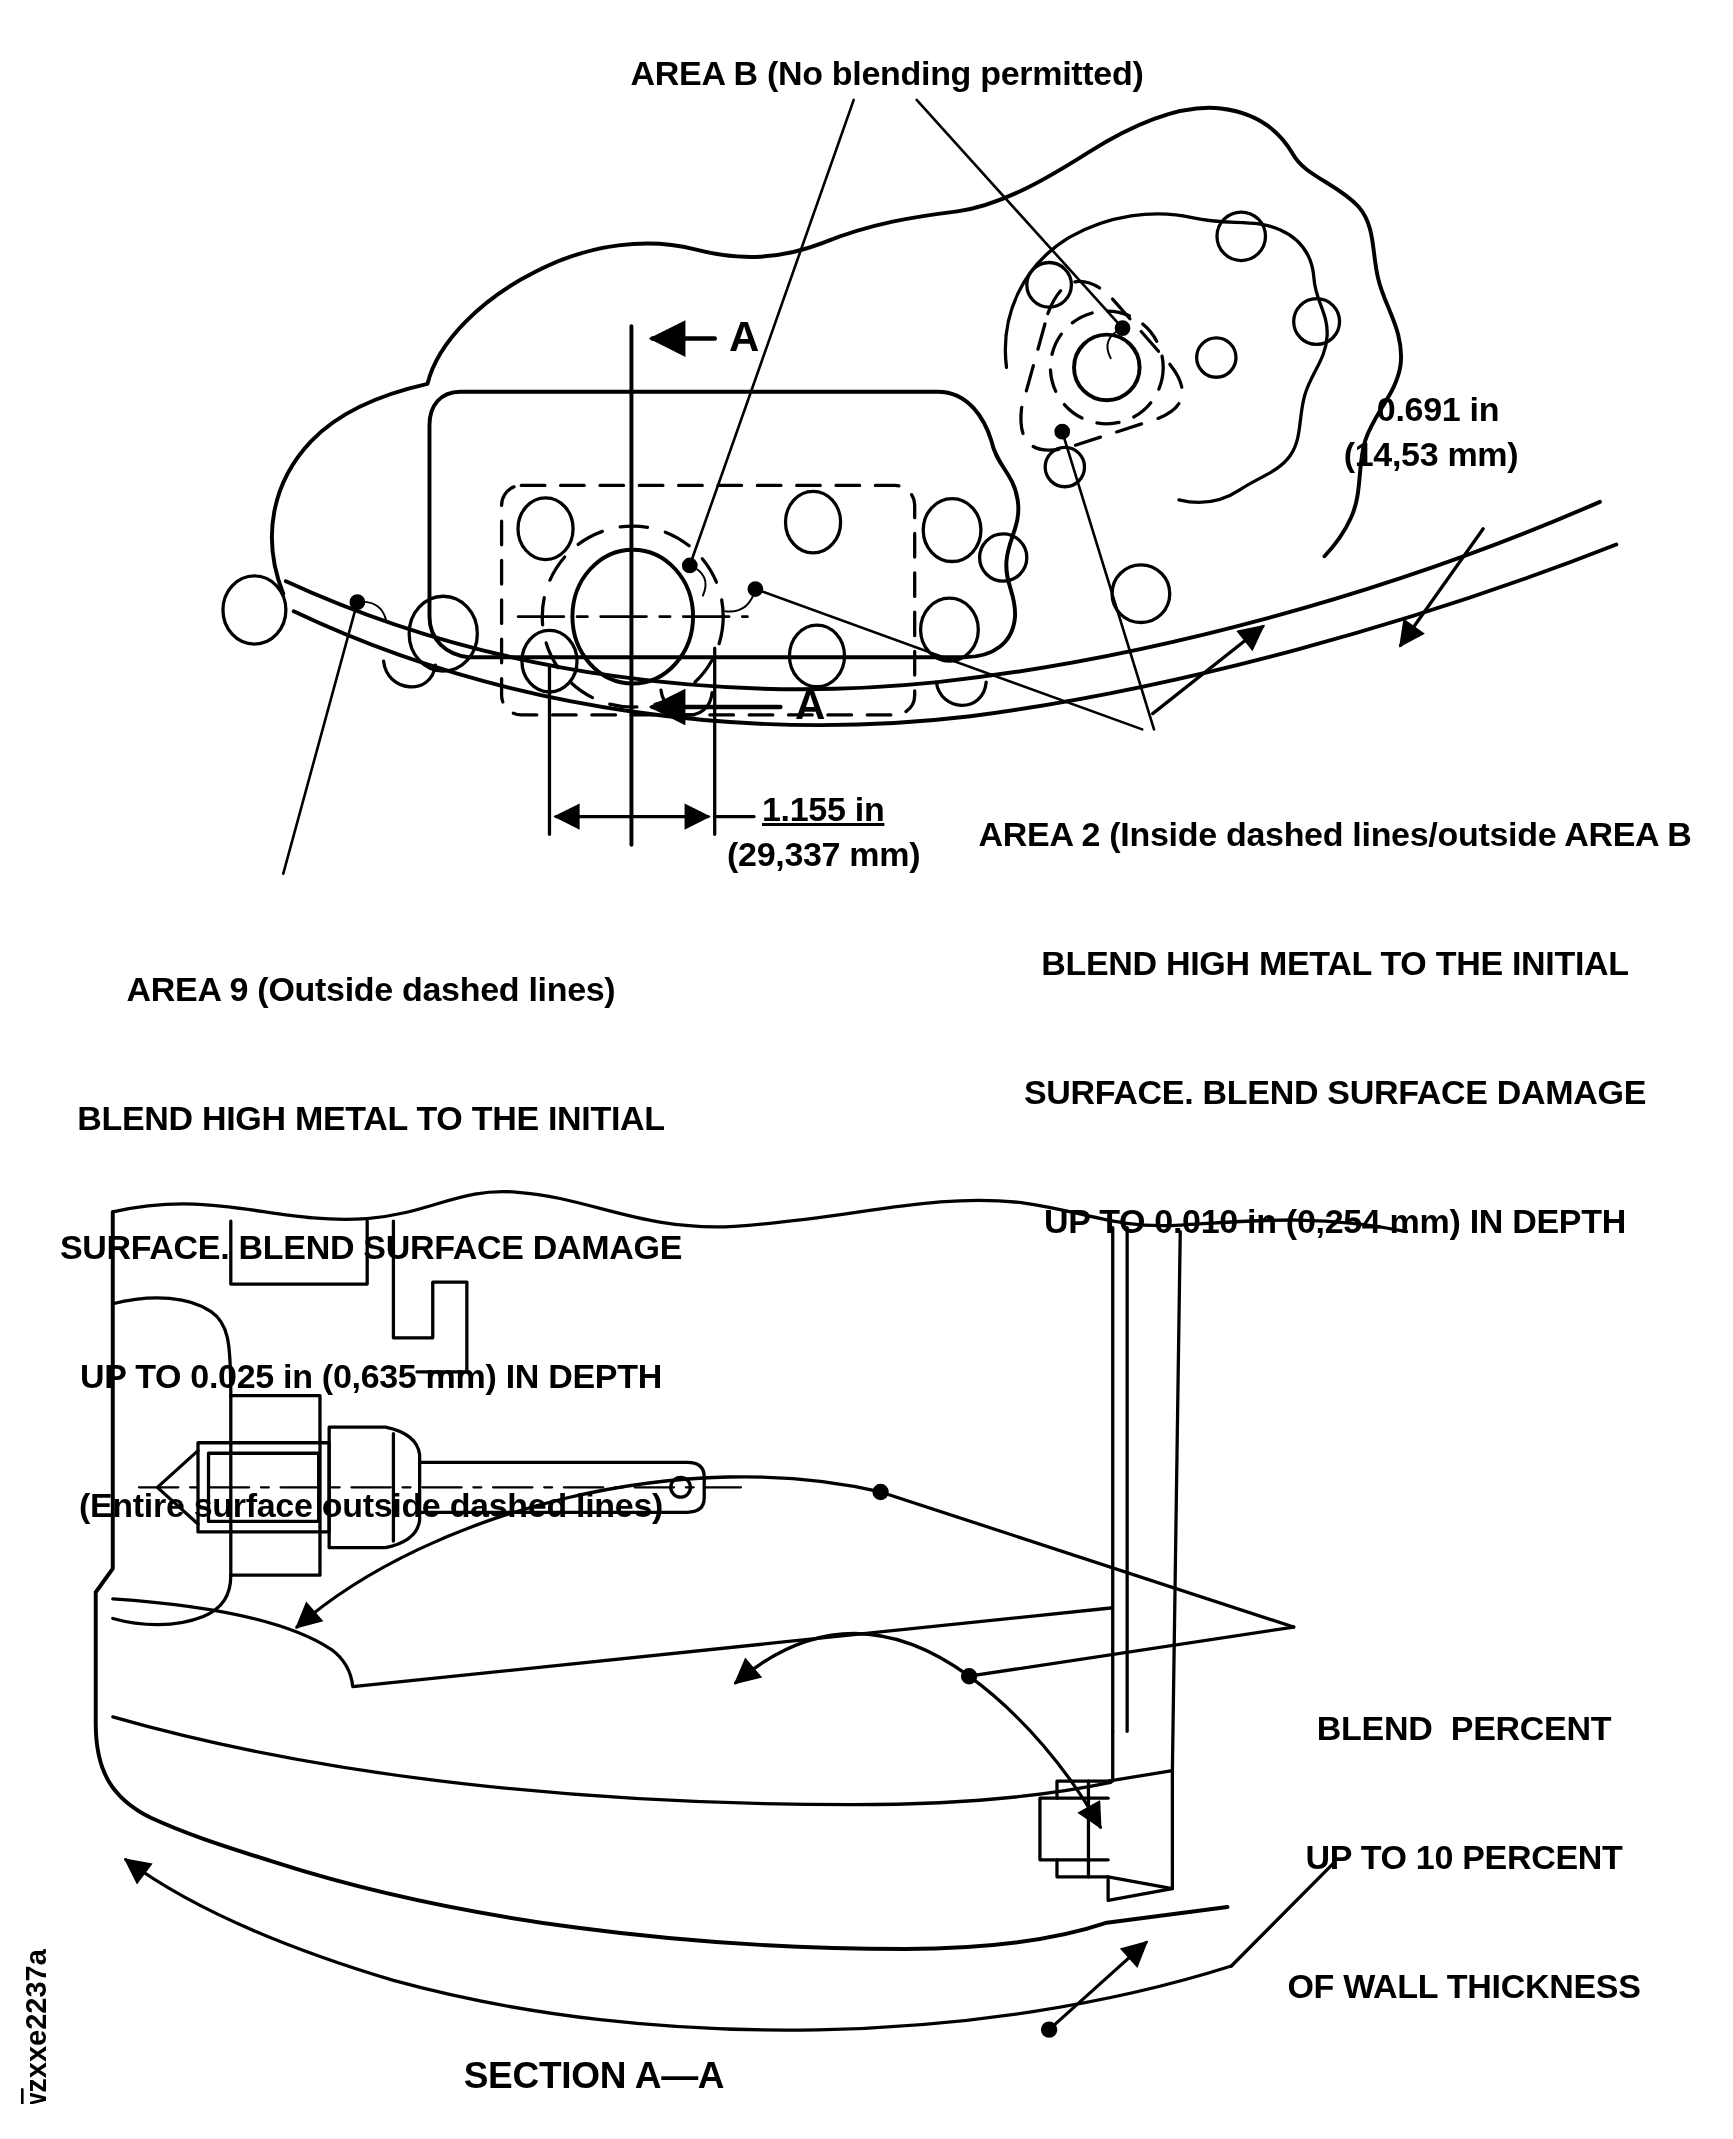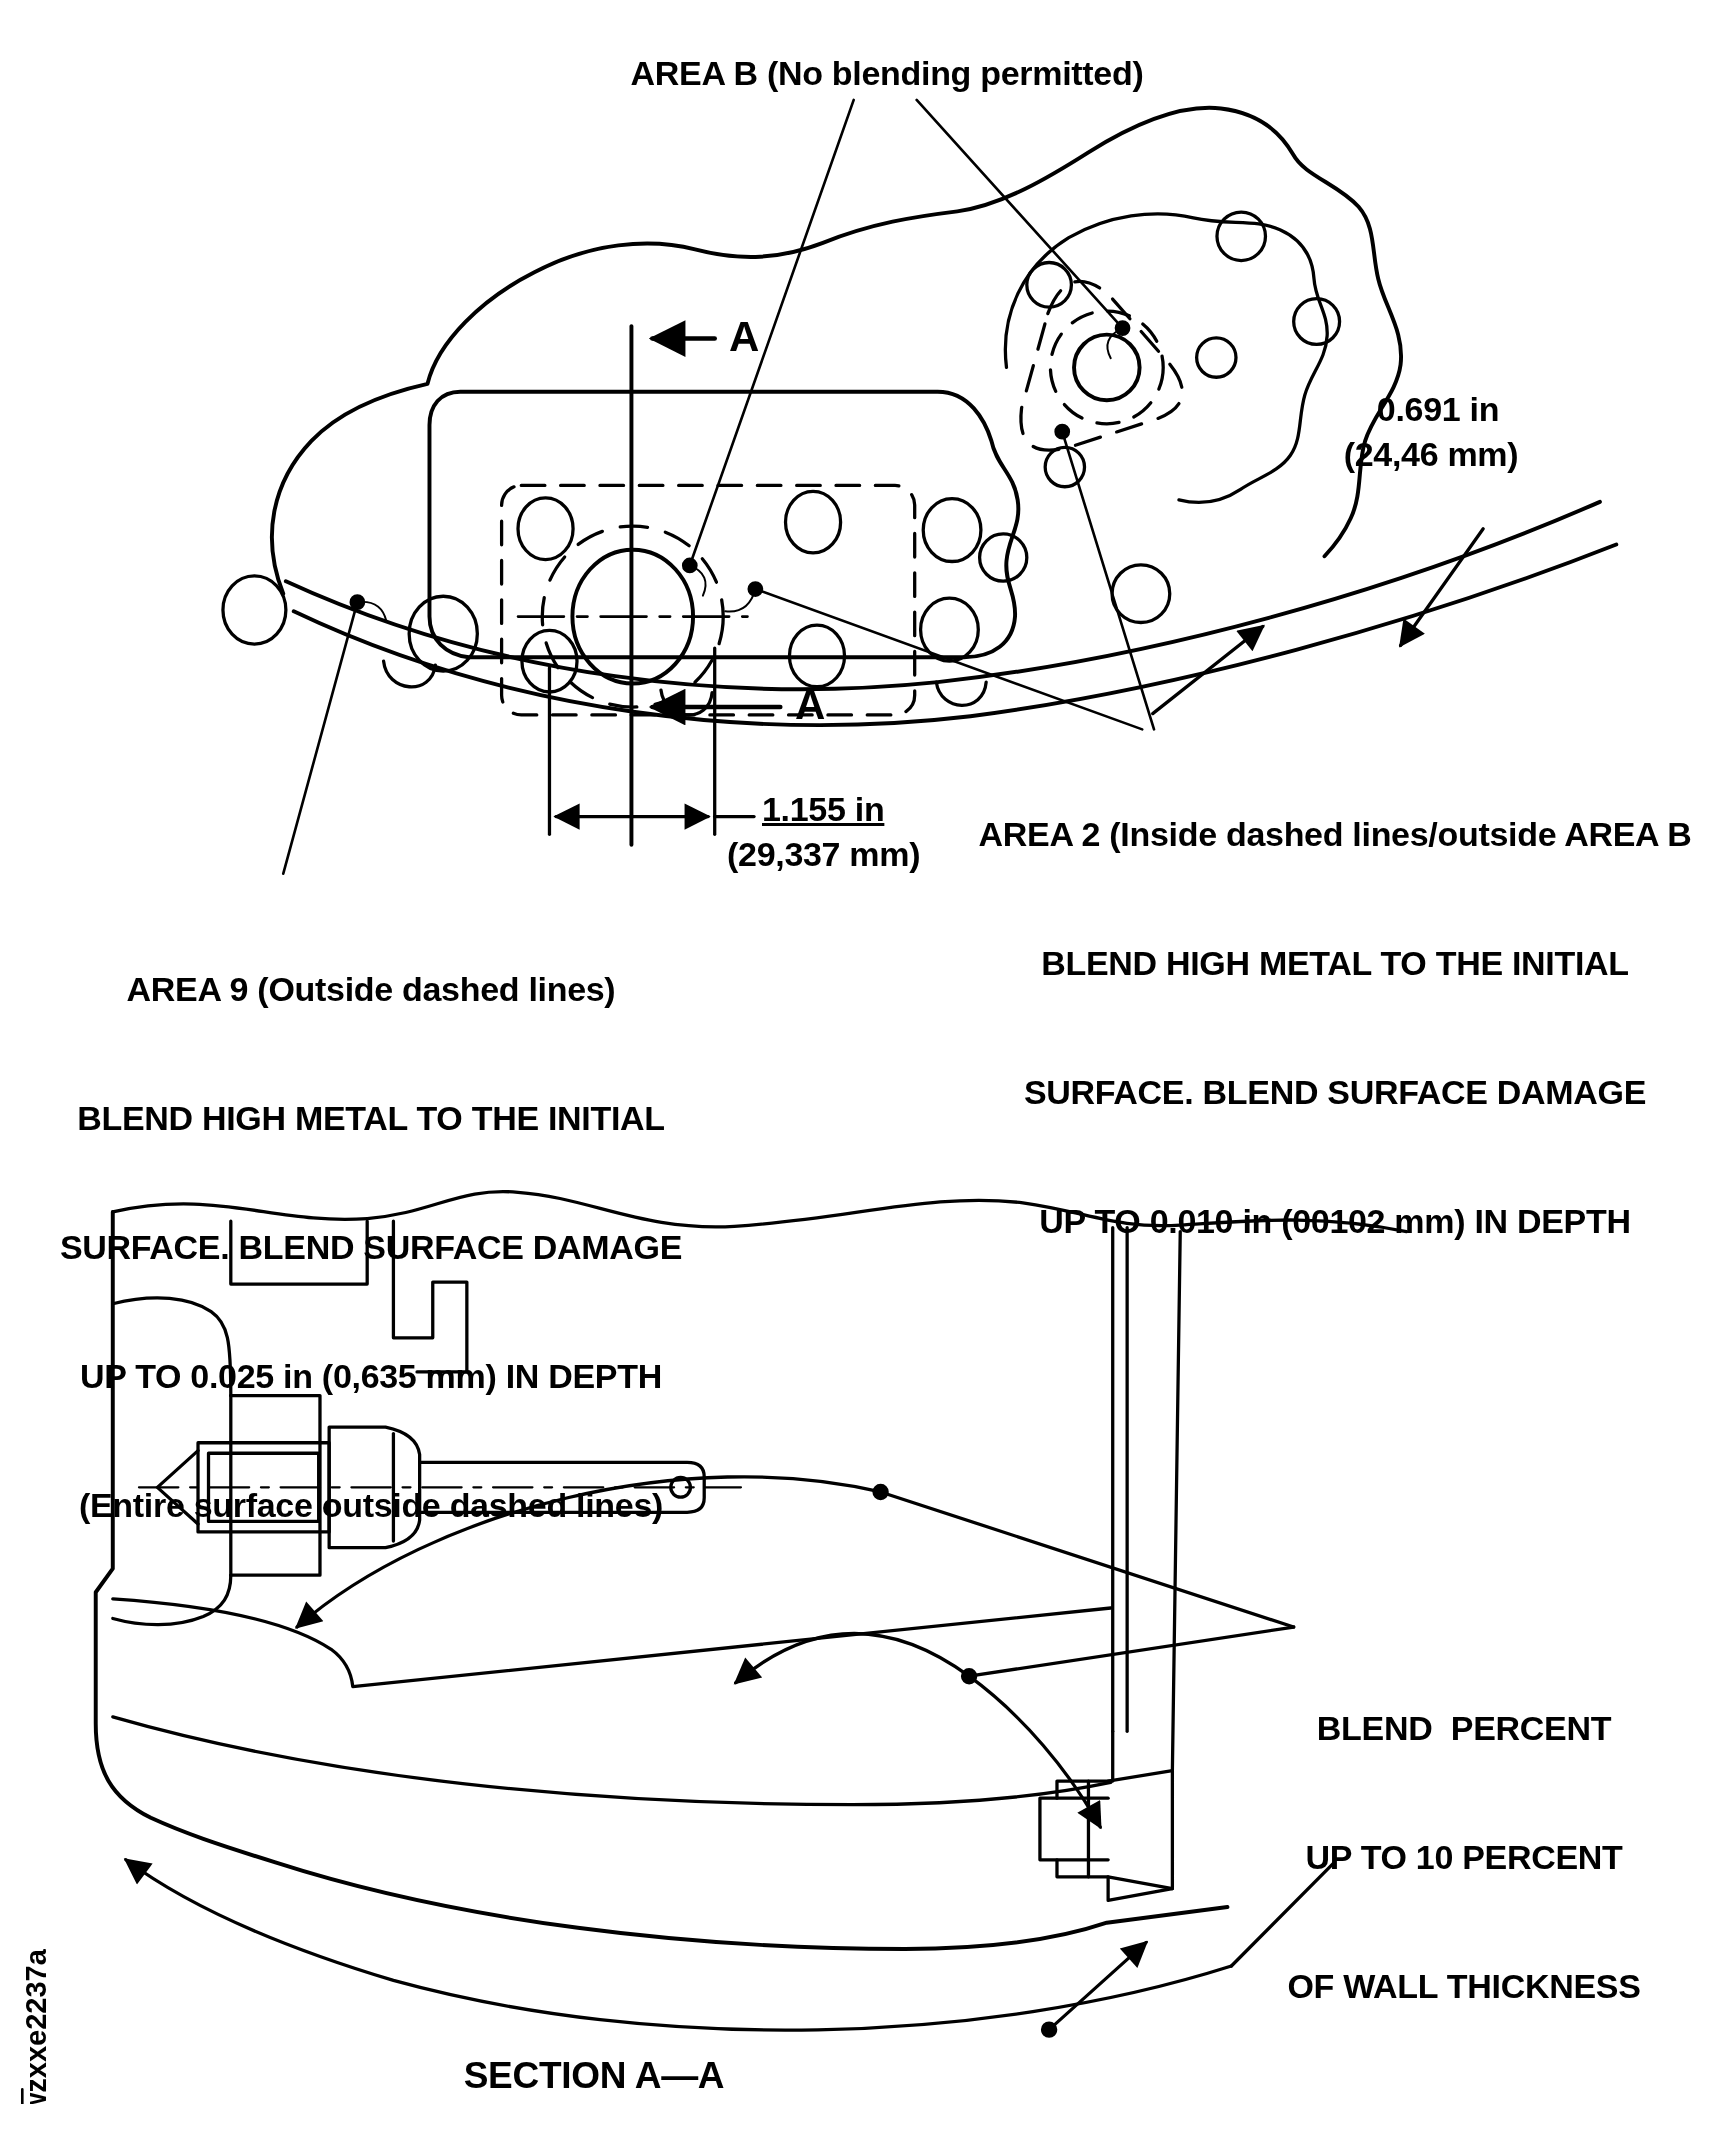--- a/index.html
+++ b/index.html
@@ -256,30 +256,30 @@
     </g>
   </g>
 </svg>
 
 <div class="lbl center" style="left:887px;top:52px;">AREA B (No blending permitted)</div>
 
 <div class="lbl a-mark" style="left:729px;top:315px;">A</div>
 <div class="lbl a-mark" style="left:795px;top:683px;">A</div>
 
 <div class="lbl center" style="left:1438px;top:388px;">0.691 in</div>
-<div class="lbl center" style="left:1431px;top:433px;">(24,46 mm)</div>
+<div class="lbl center" style="left:1431px;top:433px;">(14,53 mm)</div>
 
 <div class="lbl" style="left:762px;top:788px;text-decoration:underline;">1.155 in</div>
 <div class="lbl" style="left:727px;top:833px;">(29,337 mm)</div>
 
 <div class="lbl center" style="left:1287px;top:727px;margin-left:48px;">
   <div class="note-line">AREA 2 (Inside dashed lines/outside AREA B</div>
   <div class="note-line">BLEND HIGH METAL TO THE INITIAL</div>
   <div class="note-line">SURFACE. BLEND SURFACE DAMAGE</div>
-  <div class="note-line">UP TO 0.010 in (00102 mm) IN DEPTH</div>
+  <div class="note-line">UP TO 0.010 in (0,254 mm) IN DEPTH</div>
 </div>
 
 <div class="lbl center" style="left:371px;top:882px;">
   <div class="note-line">AREA 9 (Outside dashed lines)</div>
   <div class="note-line">BLEND HIGH METAL TO THE INITIAL</div>
   <div class="note-line">SURFACE. BLEND SURFACE DAMAGE</div>
   <div class="note-line">UP TO 0.025 in (0,635 mm) IN DEPTH</div>
   <div class="note-line">(Entire surface outside dashed lines)</div>
 </div>
 

